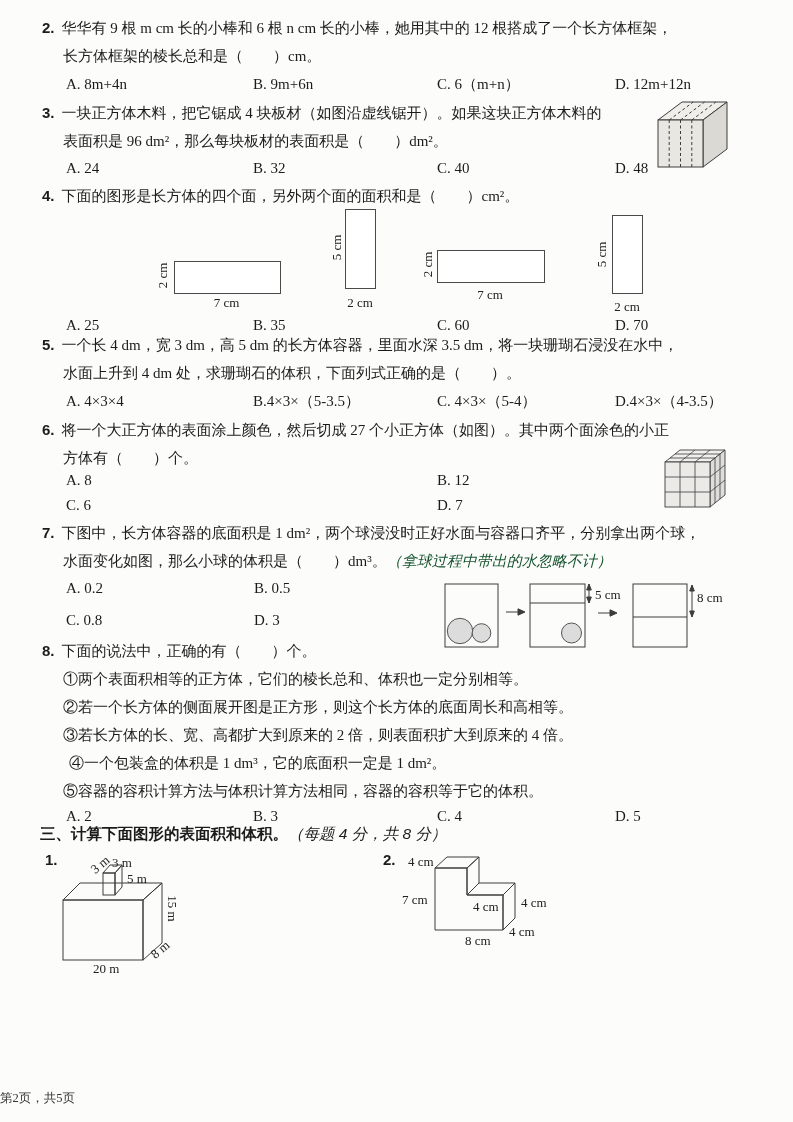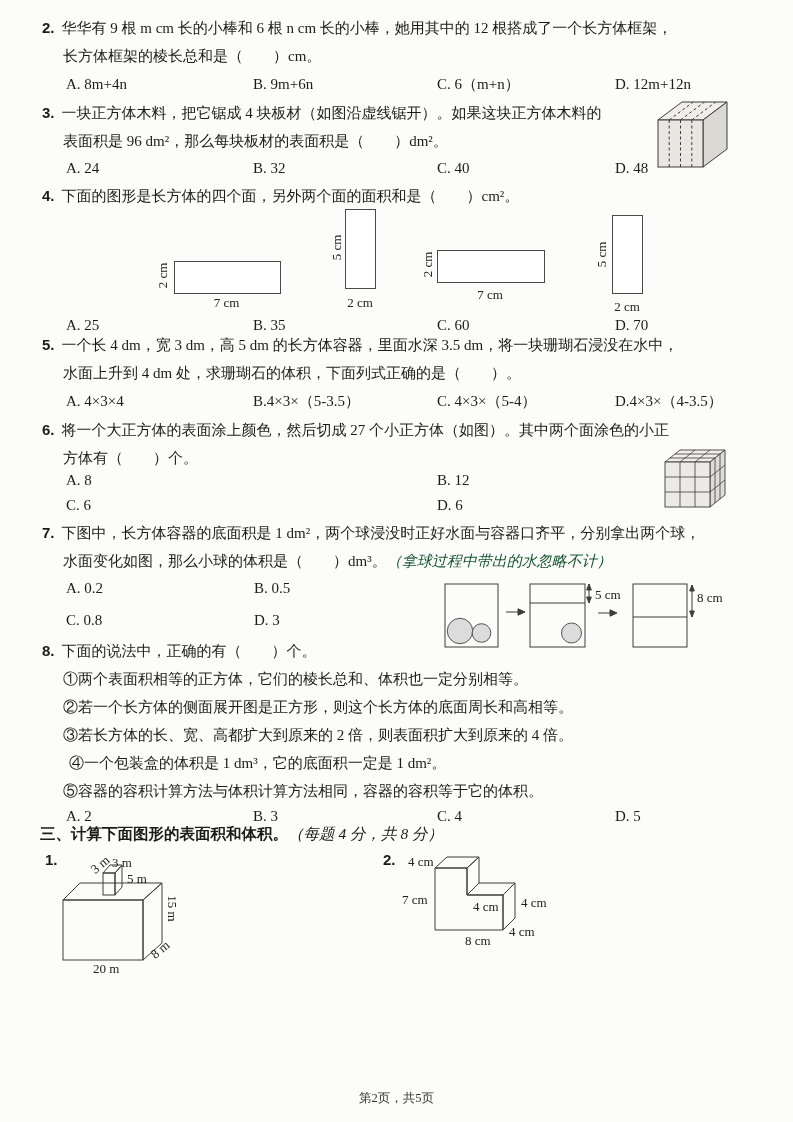--- a/index.html
+++ b/index.html
@@ -12,22 +12,22 @@
   .rect{position:absolute;border:1.3px solid #4a4a4a;background:#fff;}
   .dim{position:absolute;font-size:13px;line-height:15px;white-space:nowrap;color:#222;}
   .dimc{text-align:center;}
   .rot90cw{transform:rotate(90deg);}
   .rot90ccw{transform:rotate(-90deg);}
   .rot40{transform:rotate(-40deg);}
   .fignum{position:absolute;font-family:"Liberation Sans","DejaVu Sans",sans-serif;
           font-weight:600;font-size:15px;}
   .h3{position:absolute;font-family:"Liberation Sans","DejaVu Sans",sans-serif;
       font-weight:700;font-size:15.5px;white-space:nowrap;}
-  .h3 .note{font-family:Liberation Serif, serif;font-weight:400;font-style:italic;}
-  .footer{position:absolute;left:0;right:0;text-align:center;font-size:12.5px;color:#333;}
+  .h3 .note{font-family:Liberation Sans, sans-serif;font-weight:400;font-style:italic;}
+  .footer{position:absolute;left:0;right:0;text-align:left;font-size:12.5px;color:#333;}
   svg{position:absolute;overflow:visible;}
   .s{stroke:#3c3c3c;stroke-width:1;fill:none;}
   .sf{stroke:#3c3c3c;stroke-width:1;}
 </style>
 </head>
 <body>
 
 <div class="page">
 
   <div class="ln" style="left:42px;top:18px">
@@ -94,21 +94,21 @@
   <span class="opt" style="left:437px;top:391px">C. 4×3×（5-4）</span>
   <span class="opt" style="left:615px;top:391px">D.4×3×（4-3.5）</span>
 
   <div class="ln" style="left:42px;top:420px">
     <span class="qnum">6.</span><span>将一个大正方体的表面涂上颜色，然后切成 27 个小正方体（如图）。其中两个面涂色的小正</span>
   </div>
   <div class="ln" style="left:63px;top:448px">方体有（　　）个。</div>
   <span class="opt" style="left:66px;top:470px">A. 8</span>
   <span class="opt" style="left:437px;top:470px">B. 12</span>
   <span class="opt" style="left:66px;top:495px">C. 6</span>
-  <span class="opt" style="left:437px;top:495px">D. 6</span>
+  <span class="opt" style="left:437px;top:495px">D. 7</span>
 
   <svg style="left:662px;top:448px" width="68" height="62" viewBox="0 0 68 62">
     <polygon points="3,14 18,2 63,2 48,14" class="sf" style="fill:#f0efeb;stroke-width:0.9"></polygon>
     <polygon points="48,14 63,2 63,47 48,59" class="sf" style="fill:#dedddb;stroke-width:0.9"></polygon>
     <rect x="3" y="14" width="45" height="45" class="sf" style="fill:#ebeae7;stroke-width:0.9"></rect>
     <line x1="18" y1="14" x2="18" y2="59" class="s" style="stroke-width:0.8"></line>
     <line x1="33" y1="14" x2="33" y2="59" class="s" style="stroke-width:0.8"></line>
     <line x1="3" y1="29" x2="48" y2="29" class="s" style="stroke-width:0.8"></line>
     <line x1="3" y1="44" x2="48" y2="44" class="s" style="stroke-width:0.8"></line>
     <line x1="8" y1="10" x2="53" y2="10" class="s" style="stroke-width:0.8"></line>

